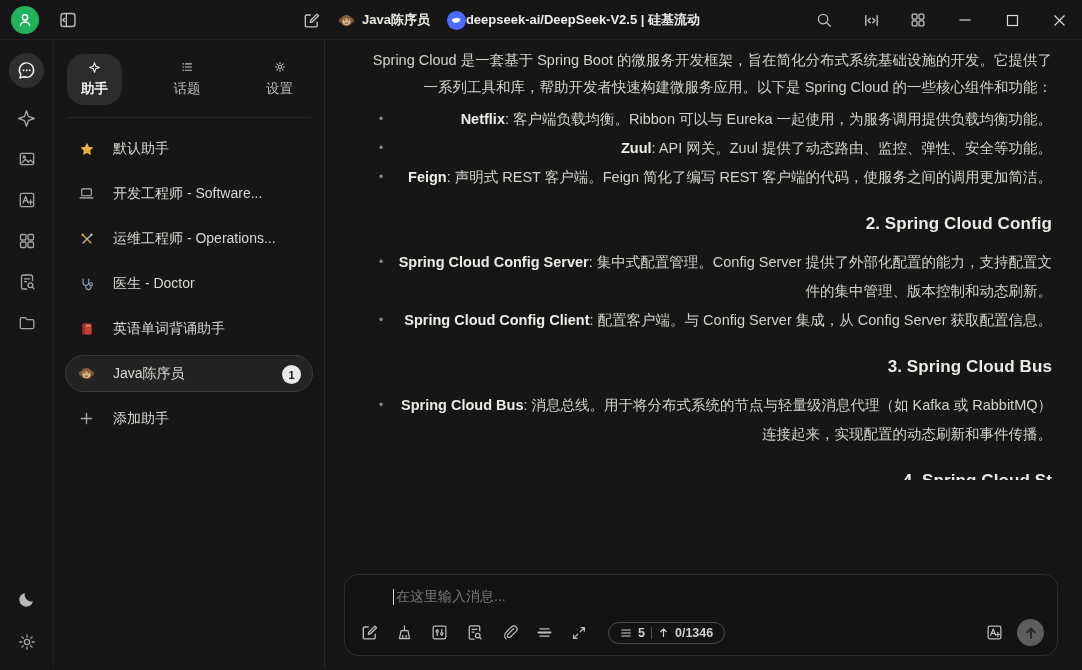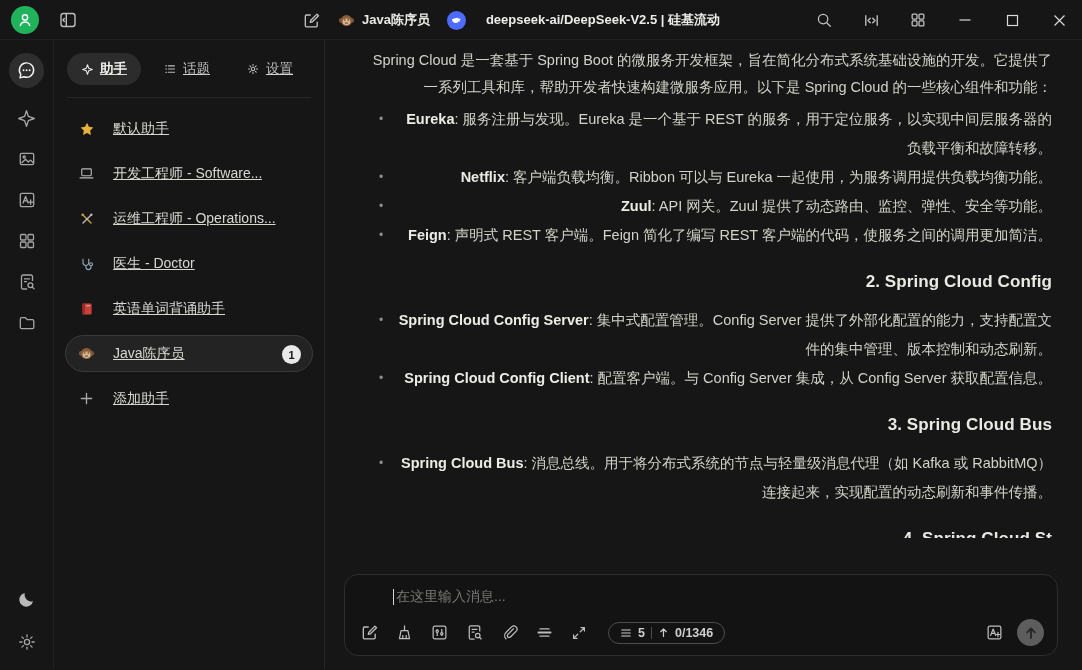--- a/index.html
+++ b/index.html
@@ -1,41 +1,41 @@
 <!DOCTYPE html>
 <html><head>
 <meta charset="utf-8">
 <style>
   * { margin:0; padding:0; box-sizing:border-box; }
   html,body { background:#0c0c0c; }
   body { font-family:"Liberation Sans","DejaVu Sans",sans-serif; }
-  .window { position:relative; width:1082px; height:670px; background:#161616; color:#d6d6ce; overflow:hidden;text-decoration:underline; }
+  .window { position:relative; width:1082px; height:670px; background:#161616; color:#d6d6ce; overflow:hidden; }
 
   
   .titlebar { position:relative; height:40px; display:flex; align-items:center; background:#161616; border-bottom:1px solid #202020; }
   .avatar { position:absolute; left:11px; top:6px; width:28px; height:28px; border-radius:50%; background:#21b35c; display:grid; place-items:center; }
   .tb-toggle { position:absolute; left:58px; top:10px; width:20px; height:20px; color:#bdbdbd; }
   .tb-center { position:absolute; left:301px; top:0; height:40px; display:flex; align-items:center; gap:17px; }
   .tb-icon-btn { width:20px; height:20px; color:#c3c3c3; display:grid; place-items:center; }
   .assistant-tab { display:flex; align-items:center; gap:7px; color:#e9e9e4; font-size:13px; font-weight:700; }
-  .model-chip { display:flex; align-items:center; gap:20px; color:#ececea; font-size:13px; font-weight:700; }
+  .model-chip { display:flex; align-items:center; gap:0; color:#ececea; font-size:13px; font-weight:700; }
   .ds-logo { width:19px; height:19px; border-radius:50%; background:#4d6bfe; display:grid; place-items:center; }
   .tb-right { position:absolute; right:14px; top:0; height:40px; display:flex; align-items:center; gap:29px; }
   .winctl { color:#d9d9d9; width:18px; height:18px; display:grid; place-items:center; }
 
   
   .body-row { display:flex; height:629px; }
   .rail { width:54px; border-right:1px solid #202020; display:flex; flex-direction:column; align-items:center; padding:13px 0 16px; gap:19px; }
   .rail-item { width:22px; height:22px; color:#a6a6a6; display:grid; place-items:center; }
   .rail-item.active-wrap { width:35px; height:35px; border-radius:50%; background:#2e2e2e; color:#f2f2f2; }
   .rail-bottom { margin-top:auto; display:flex; flex-direction:column; align-items:center; gap:21px; }
 
   .sidebar { width:271px; border-right:1px solid #272727; padding:13px 11px 0; }
   .tabs-row { display:flex; align-items:center; justify-content:space-between; padding:0 6px 0 2px; }
-  .tab { display:flex; align-items:center; gap:6px; font-size:13.5px; color:#bdbdbd; padding:7px 14px; border-radius:17px; }
+  .tab { display:flex; align-items:center; gap:6px; font-size:13.5px; color:#bdbdbd; padding:7px 14px; border-radius:17px;flex-direction:column; }
   .tab.active { background:#2c2c2c; color:#f0f0ee; font-weight:700; }
   .sidebar-divider { border-bottom:1px solid #262626; margin:12px 2px 12px; }
   .asst-item { position:relative; display:flex; align-items:center; gap:18px; height:37px; padding:0 12px; margin-bottom:8px; border-radius:19px; font-size:14px; color:#d8d8d2; border:1px solid transparent; }
   .asst-item.active { background:#232323; border-color:#3a3a3a; }
   .asst-icon { width:17px; height:17px; display:grid; place-items:center; flex:0 0 17px; }
   .asst-label { white-space:nowrap; overflow:hidden; text-overflow:ellipsis; }
   .asst-badge { position:absolute; right:11px; top:9px; width:19px; height:19px; border-radius:50%; background:#e9e9e9; color:#161616; font-size:11px; font-weight:700; display:grid; place-items:center; }
 
   
   .main { position:relative; flex:1; overflow:hidden;text-align:right; }
@@ -316,21 +316,20 @@
         </span>
         <span class="asst-label">添加助手</span>
       </div>
     </div>
 
     <div class="main">
       <div class="chat-scroll">
         <p>Spring Cloud 是一套基于 Spring Boot 的微服务开发框架，旨在简化分布式系统基础设施的开发。它提供了一系列工具和库，帮助开发者快速构建微服务应用。以下是 Spring Cloud 的一些核心组件和功能：</p>
         <div>
             <ul>
-              <li><strong>Eureka</strong>: 服务注册与发现。Eureka 是一个基于 REST 的服务，用于定位服务，以实现中间层服务器的负载平衡和故障转移。</li>
               <li><strong>Netflix</strong>: 客户端负载均衡。Ribbon 可以与 Eureka 一起使用，为服务调用提供负载均衡功能。</li>
               <li><strong>Zuul</strong>: API 网关。Zuul 提供了动态路由、监控、弹性、安全等功能。</li>
               <li><strong>Feign</strong>: 声明式 REST 客户端。Feign 简化了编写 REST 客户端的代码，使服务之间的调用更加简洁。</li>
             </ul>
             <h3>2. Spring Cloud Config</h3>
             <ul>
               <li><strong>Spring Cloud Config Server</strong>: 集中式配置管理。Config Server 提供了外部化配置的能力，支持配置文件的集中管理、版本控制和动态刷新。</li>
               <li><strong>Spring Cloud Config Client</strong>: 配置客户端。与 Config Server 集成，从 Config Server 获取配置信息。</li>
             </ul>
             <h3>3. Spring Cloud Bus</h3>

